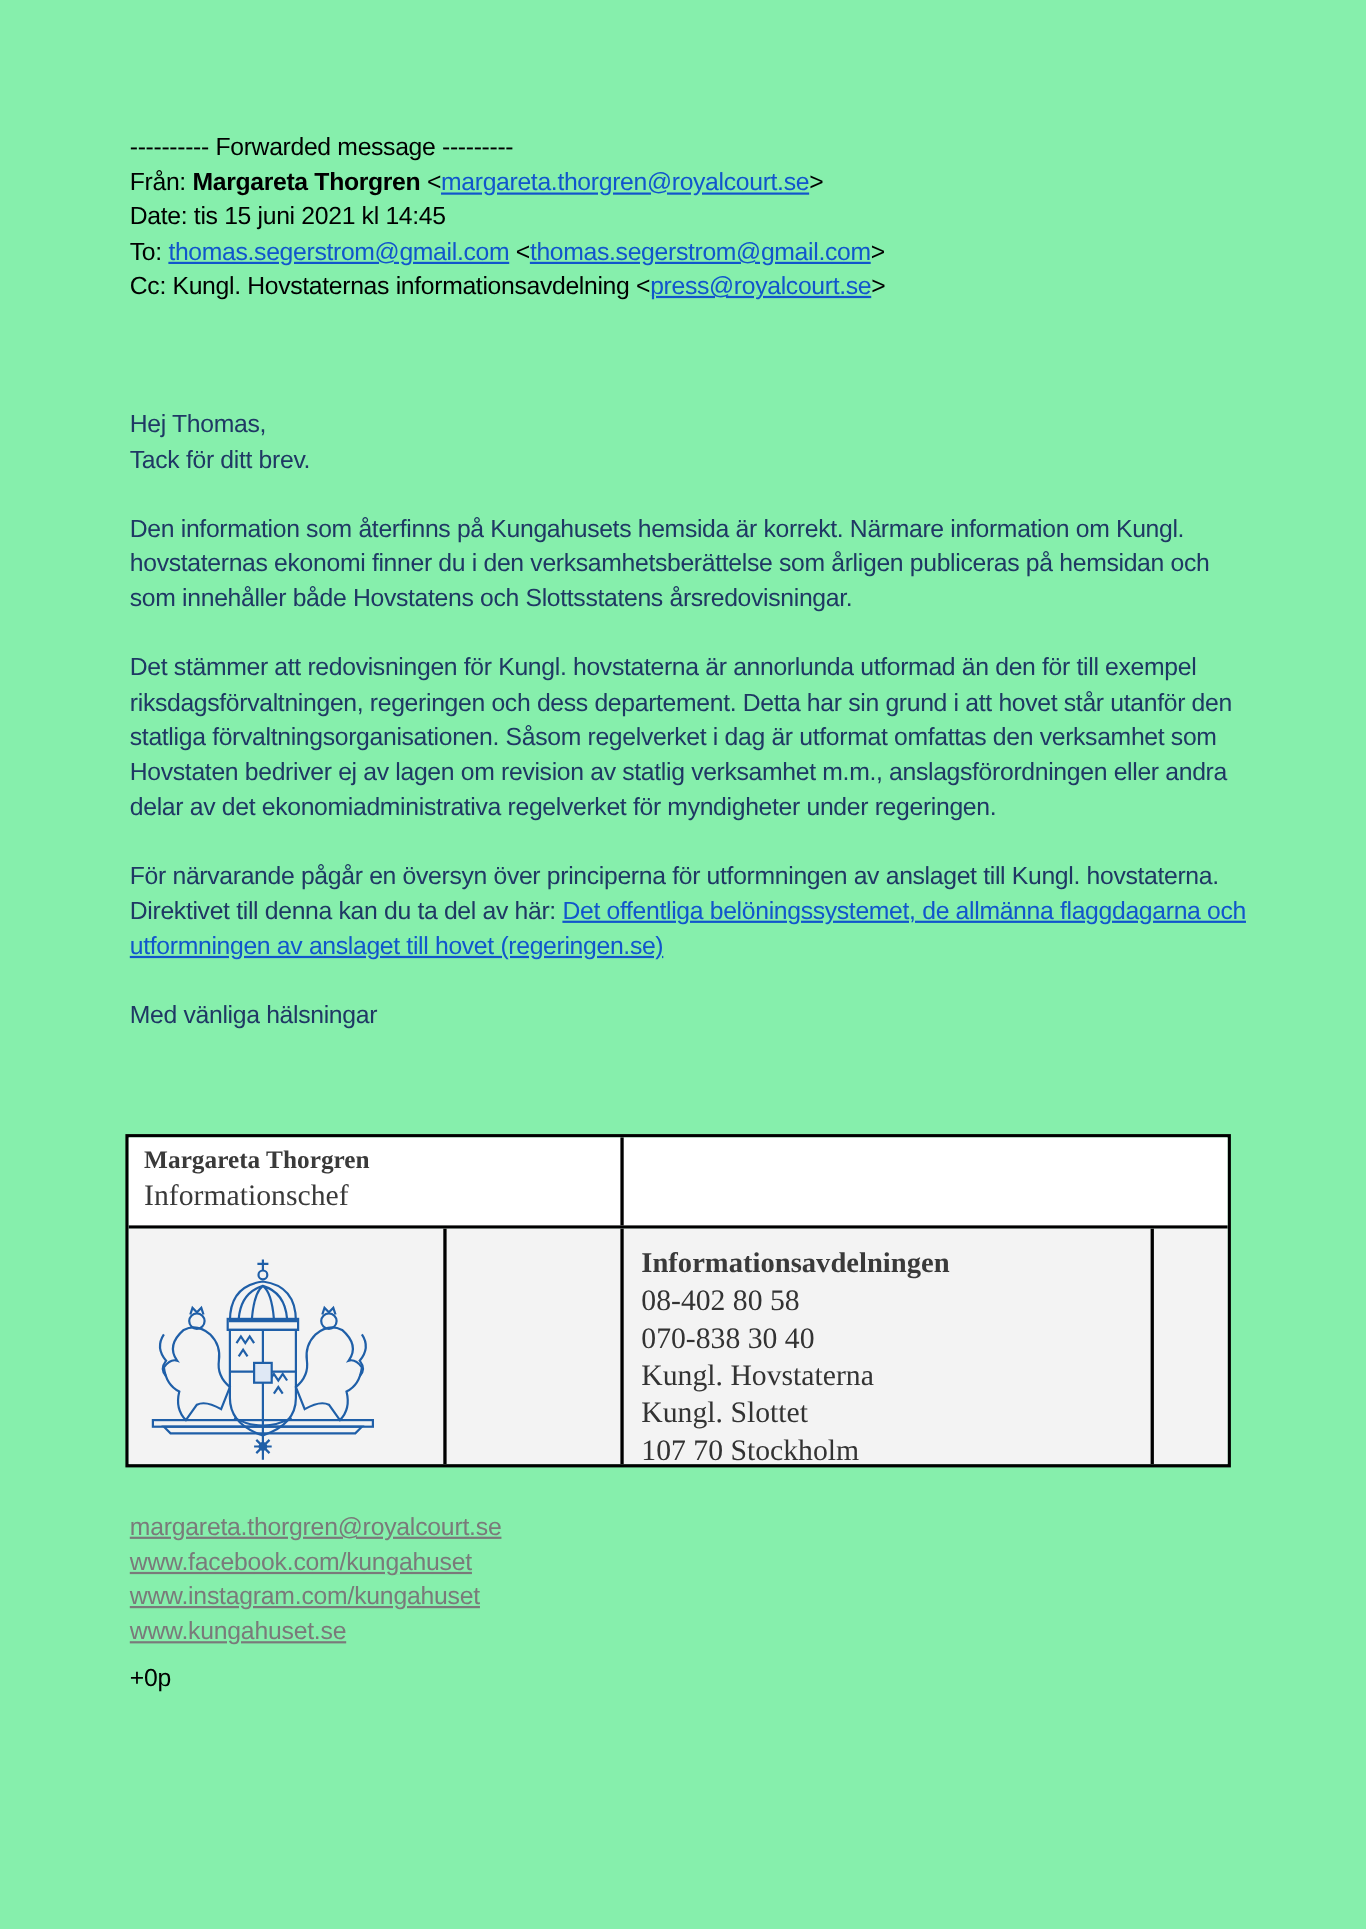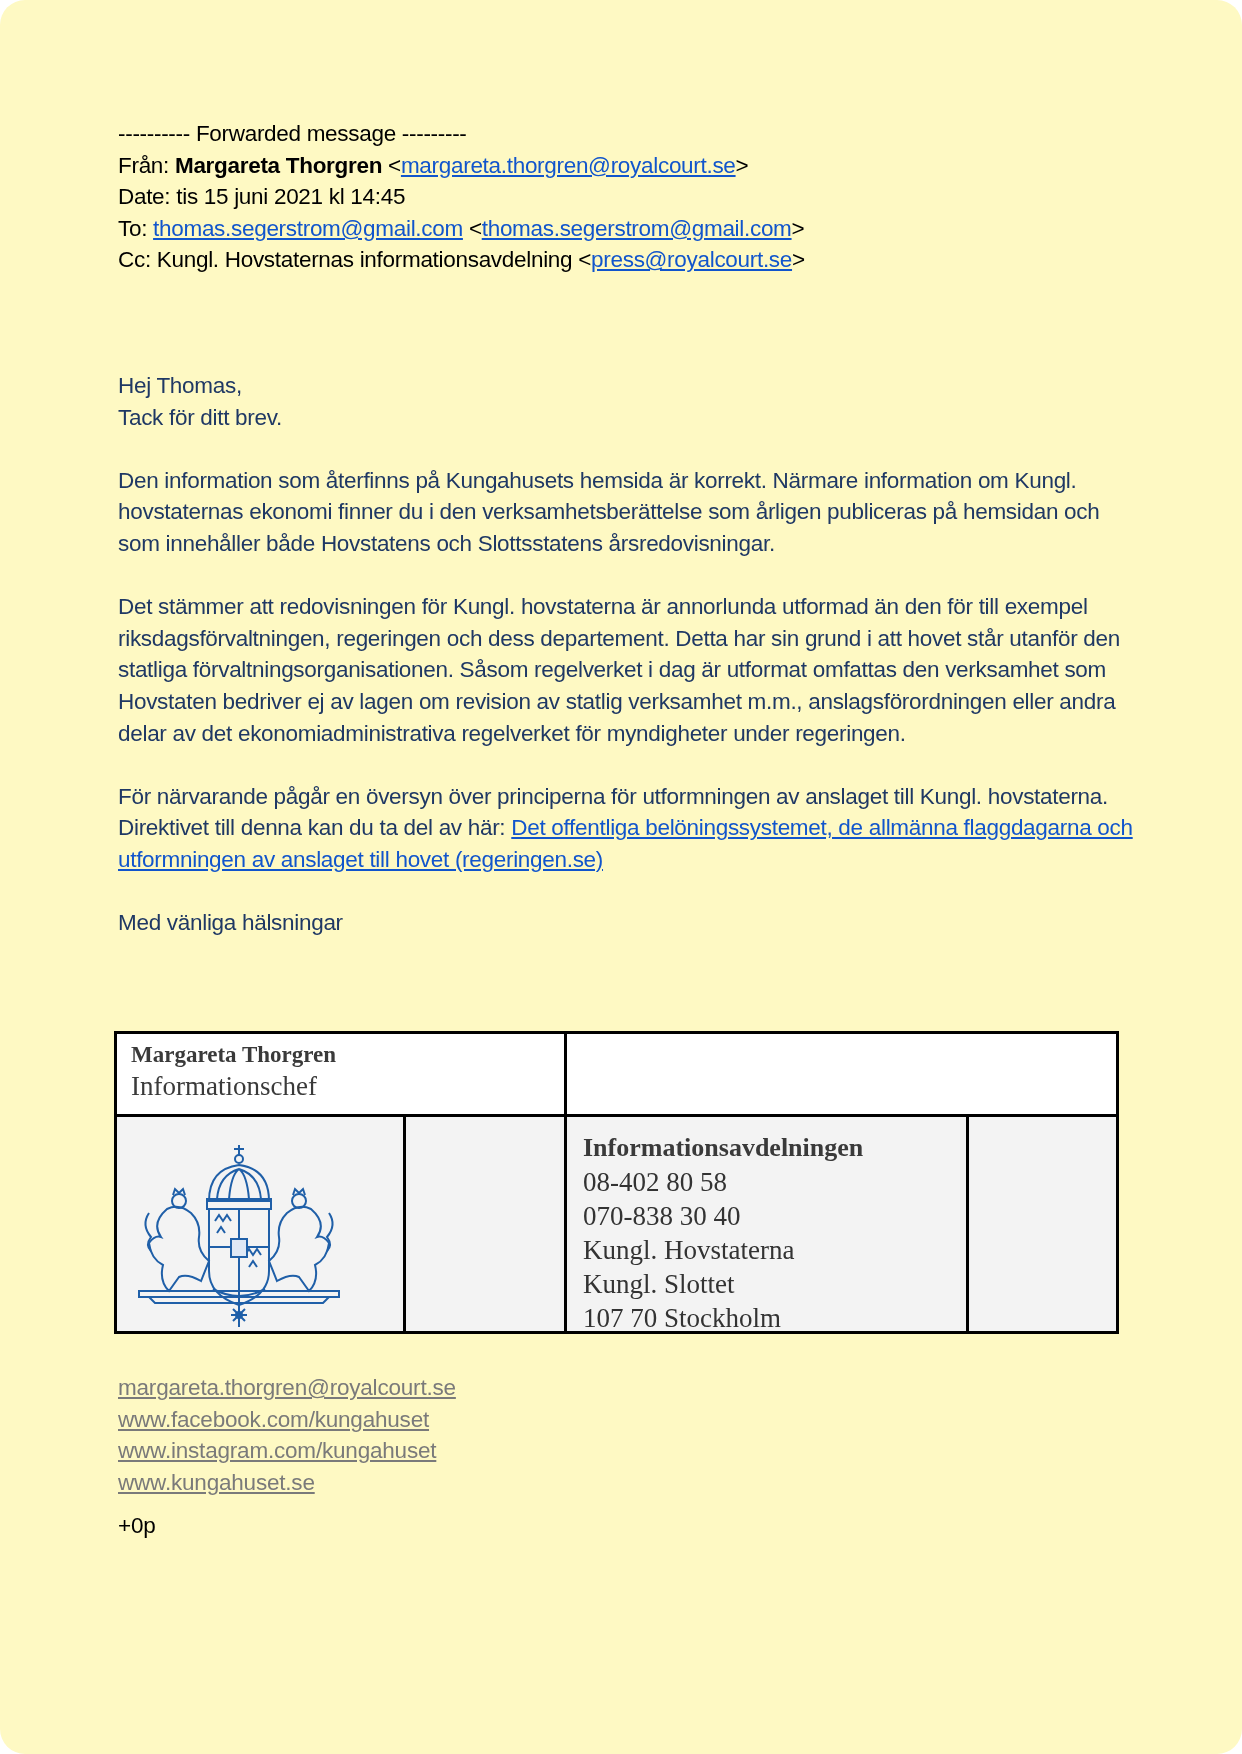--- a/index.html
+++ b/index.html
@@ -1,34 +1,34 @@
 <!DOCTYPE html>
 <html><head>
 <meta charset="utf-8">
 <style>
   html, body { margin: 0; padding: 0; background: #ffffff; }
   body { width: 1242px; height: 1754px; position: relative; overflow: hidden; }
-  .page { position: absolute; left: 0; top: 0; width: 1242px; height: 1754px; background: #fef9c3; border-radius: 25px; }
+  .page { position: absolute; left: 0; top: 0; width: 1242px; height: 1754px; background: #86efac; }
 
   .hdr { position: absolute; left: 118px; top: 118px; font-family: "Liberation Sans", sans-serif; font-size: 22.5px; line-height: 31.6px; color: #000; letter-spacing: -0.3px; }
   .hdr .line { white-space: nowrap; }
   .hdr b { font-weight: bold; }
   a.lnk { color: #1155cc; text-decoration: underline; }
 
   .body { position: absolute; left: 118px; top: 370px; width: 1020px; font-family: "Liberation Sans", sans-serif; font-size: 22.5px; line-height: 31.6px; color: #1f3864; letter-spacing: -0.3px; }
   .body p { margin: 0 0 31.6px 0; }
   .body p.tight { margin: 0; }
 
   .sig { position: absolute; left: 114px; top: 1031px; width: 1005px; height: 303px; border: 3px solid #000; box-sizing: border-box; }
   .sig .row1 { position: absolute; left: 0; top: 0; right: 0; height: 80px; background: #fff; border-bottom: 3px solid #000; }
   .sig .row1 .c1 { position: absolute; left: 0; top: 0; width: 450px; height: 80px; border-right: 3px solid #000; box-sizing: border-box; }
   .sig .row2 { position: absolute; left: 0; top: 83px; right: 0; bottom: 0; background: #f3f3f3; }
   .sig .row2 .c1 { position: absolute; left: 0; top: 0; width: 289px; bottom: 0; border-right: 3px solid #000; box-sizing: border-box; }
   .sig .row2 .c2 { position: absolute; left: 289px; top: 0; width: 161px; bottom: 0; border-right: 3px solid #000; box-sizing: border-box; }
-  .sig .row2 .c3 { position: absolute; left: 450px; top: 0; width: 402px; bottom: 0; border-right: 3px solid #000; box-sizing: border-box; }
+  .sig .row2 .c3 { position: absolute; left: 450px; top: 0; width: 482px; bottom: 0; border-right: 3px solid #000; box-sizing: border-box; }
   .serif { font-family: "Liberation Serif", serif; color: #333; }
   .sig .name { position: absolute; left: 14px; top: 6px; font-size: 23px; font-weight: bold; line-height: 30px; color: #3a3a3a; }
   .sig .title { position: absolute; left: 14px; top: 36px; font-size: 27px; line-height: 32px; color: #3a3a3a; }
   .sig .dept { position: absolute; left: 16px; top: 14px; font-size: 26px; font-weight: bold; line-height: 34px; color: #3a3a3a; }
   .sig .info { position: absolute; left: 16px; top: 48px; font-size: 27px; line-height: 34px; color: #333; }
   .sig .info div { white-space: nowrap; }
 
   .crest { position: absolute; left: 20px; top: 26px; width: 205px; height: 190px; }
 
   .links { position: absolute; left: 118px; top: 1372px; font-family: "Liberation Sans", sans-serif; font-size: 22.5px; line-height: 31.6px; letter-spacing: -0.2px; }

